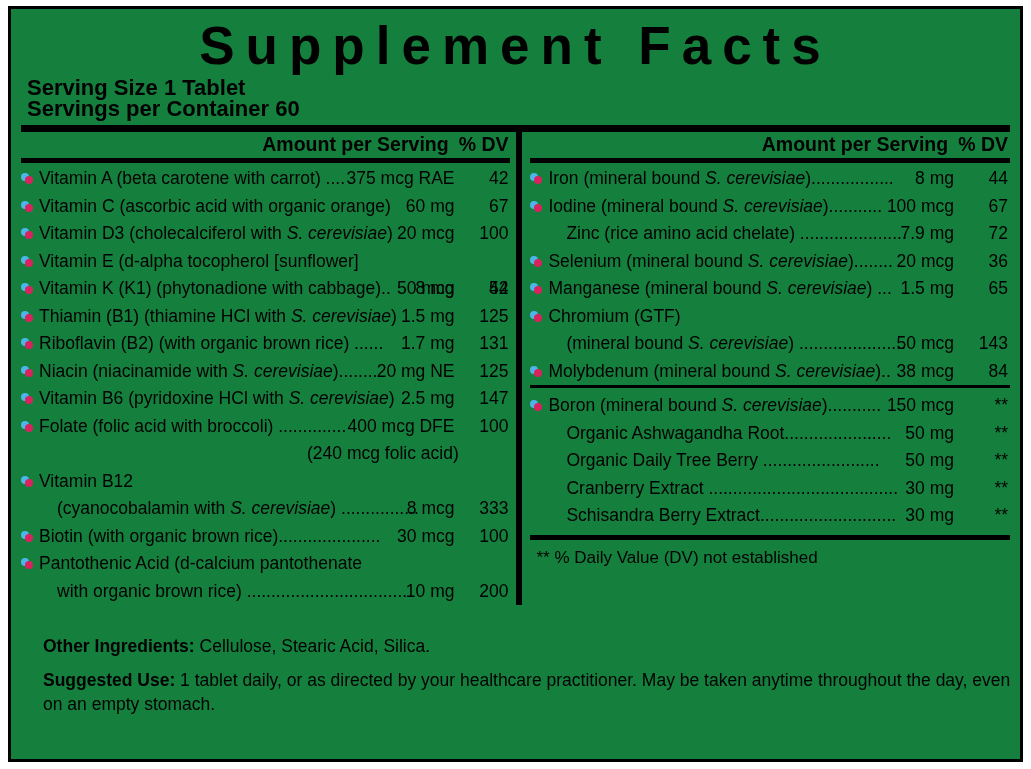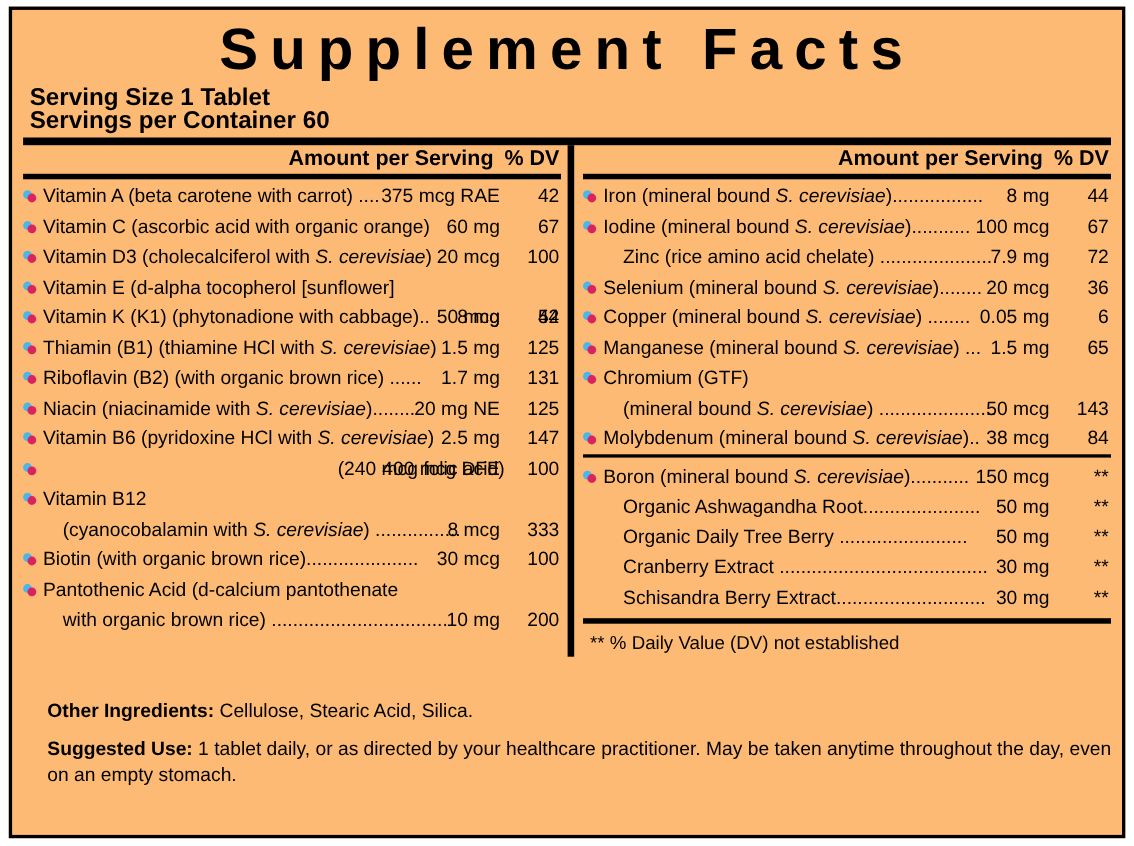--- a/index.html
+++ b/index.html
@@ -15,21 +15,21 @@
     overflow: hidden;
   }
   .panel {
     position: absolute;
     left: 8px;
     top: 6px;
     width: 1015px;
     height: 756px;
     border: 3px solid #000;
     box-sizing: border-box;
-    background: #fdba74;
+    background: #15803d;
   }
   .inner {
     position: absolute;
     left: 10px;
     top: 4px;
     right: 10px;
     bottom: 4px;
   }
   .title {
     font-size: 53px;
@@ -211,21 +211,21 @@
                 <span class="b1"></span>
                 <span class="b2"></span>
               </span><span>Niacin (niacinamide with <span class="ital">S. cerevisiae</span>)........</span><span class="amt">20 mg NE</span><span class="dvv">125</span></div>
             <div class="row"><span class="bullet">
                 <span class="b1"></span>
                 <span class="b2"></span>
               </span><span>Vitamin B6 (pyridoxine HCl with <span class="ital">S. cerevisiae</span>)</span><span class="amt">2.5 mg</span><span class="dvv">147</span></div>
             <div class="row"><span class="bullet">
                 <span class="b1"></span>
                 <span class="b2"></span>
-              </span><span class="amt">400 mcg DFE</span><span class="dvv">100</span></div>
+              </span><span>Folate (folic acid with broccoli) ..............</span><span class="amt">400 mcg DFE</span><span class="dvv">100</span></div>
             <div class="row indent3"><span>(240 mcg folic acid)</span></div>
             <div class="row"><span class="bullet">
                 <span class="b1"></span>
                 <span class="b2"></span>
               </span><span>Vitamin B12</span></div>
             <div class="row indent1"><span>(cyanocobalamin with <span class="ital">S. cerevisiae</span>) ................</span><span class="amt">8 mcg</span><span class="dvv">333</span></div>
             <div class="row"><span class="bullet">
                 <span class="b1"></span>
                 <span class="b2"></span>
               </span><span>Biotin (with organic brown rice).....................</span><span class="amt">30 mcg</span><span class="dvv">100</span></div>
@@ -251,24 +251,20 @@
               </span><span>Iron (mineral bound <span class="ital">S. cerevisiae</span>).................</span><span class="amt">8 mg</span><span class="dvv">44</span></div>
             <div class="row"><span class="bullet">
                 <span class="b1"></span>
                 <span class="b2"></span>
               </span><span>Iodine (mineral bound <span class="ital">S. cerevisiae</span>)...........</span><span class="amt">100 mcg</span><span class="dvv">67</span></div>
             <div class="row indent1"><span>Zinc (rice amino acid chelate) ......................</span><span class="amt">7.9 mg</span><span class="dvv">72</span></div>
             <div class="row"><span class="bullet">
                 <span class="b1"></span>
                 <span class="b2"></span>
               </span><span>Selenium (mineral bound <span class="ital">S. cerevisiae</span>)........</span><span class="amt">20 mcg</span><span class="dvv">36</span></div>
-            <div class="row"><span class="bullet">
-                <span class="b1"></span>
-                <span class="b2"></span>
-              </span><span>Copper (mineral bound <span class="ital">S. cerevisiae</span>) ........</span><span class="amt">0.05 mg</span><span class="dvv">6</span></div>
             <div class="row"><span class="bullet">
                 <span class="b1"></span>
                 <span class="b2"></span>
               </span><span>Manganese (mineral bound <span class="ital">S. cerevisiae</span>) ...</span><span class="amt">1.5 mg</span><span class="dvv">65</span></div>
             <div class="row"><span class="bullet">
                 <span class="b1"></span>
                 <span class="b2"></span>
               </span><span>Chromium (GTF)</span></div>
             <div class="row indent1"><span>(mineral bound <span class="ital">S. cerevisiae</span>) ......................</span><span class="amt">50 mcg</span><span class="dvv">143</span></div>
             <div class="row"><span class="bullet">

